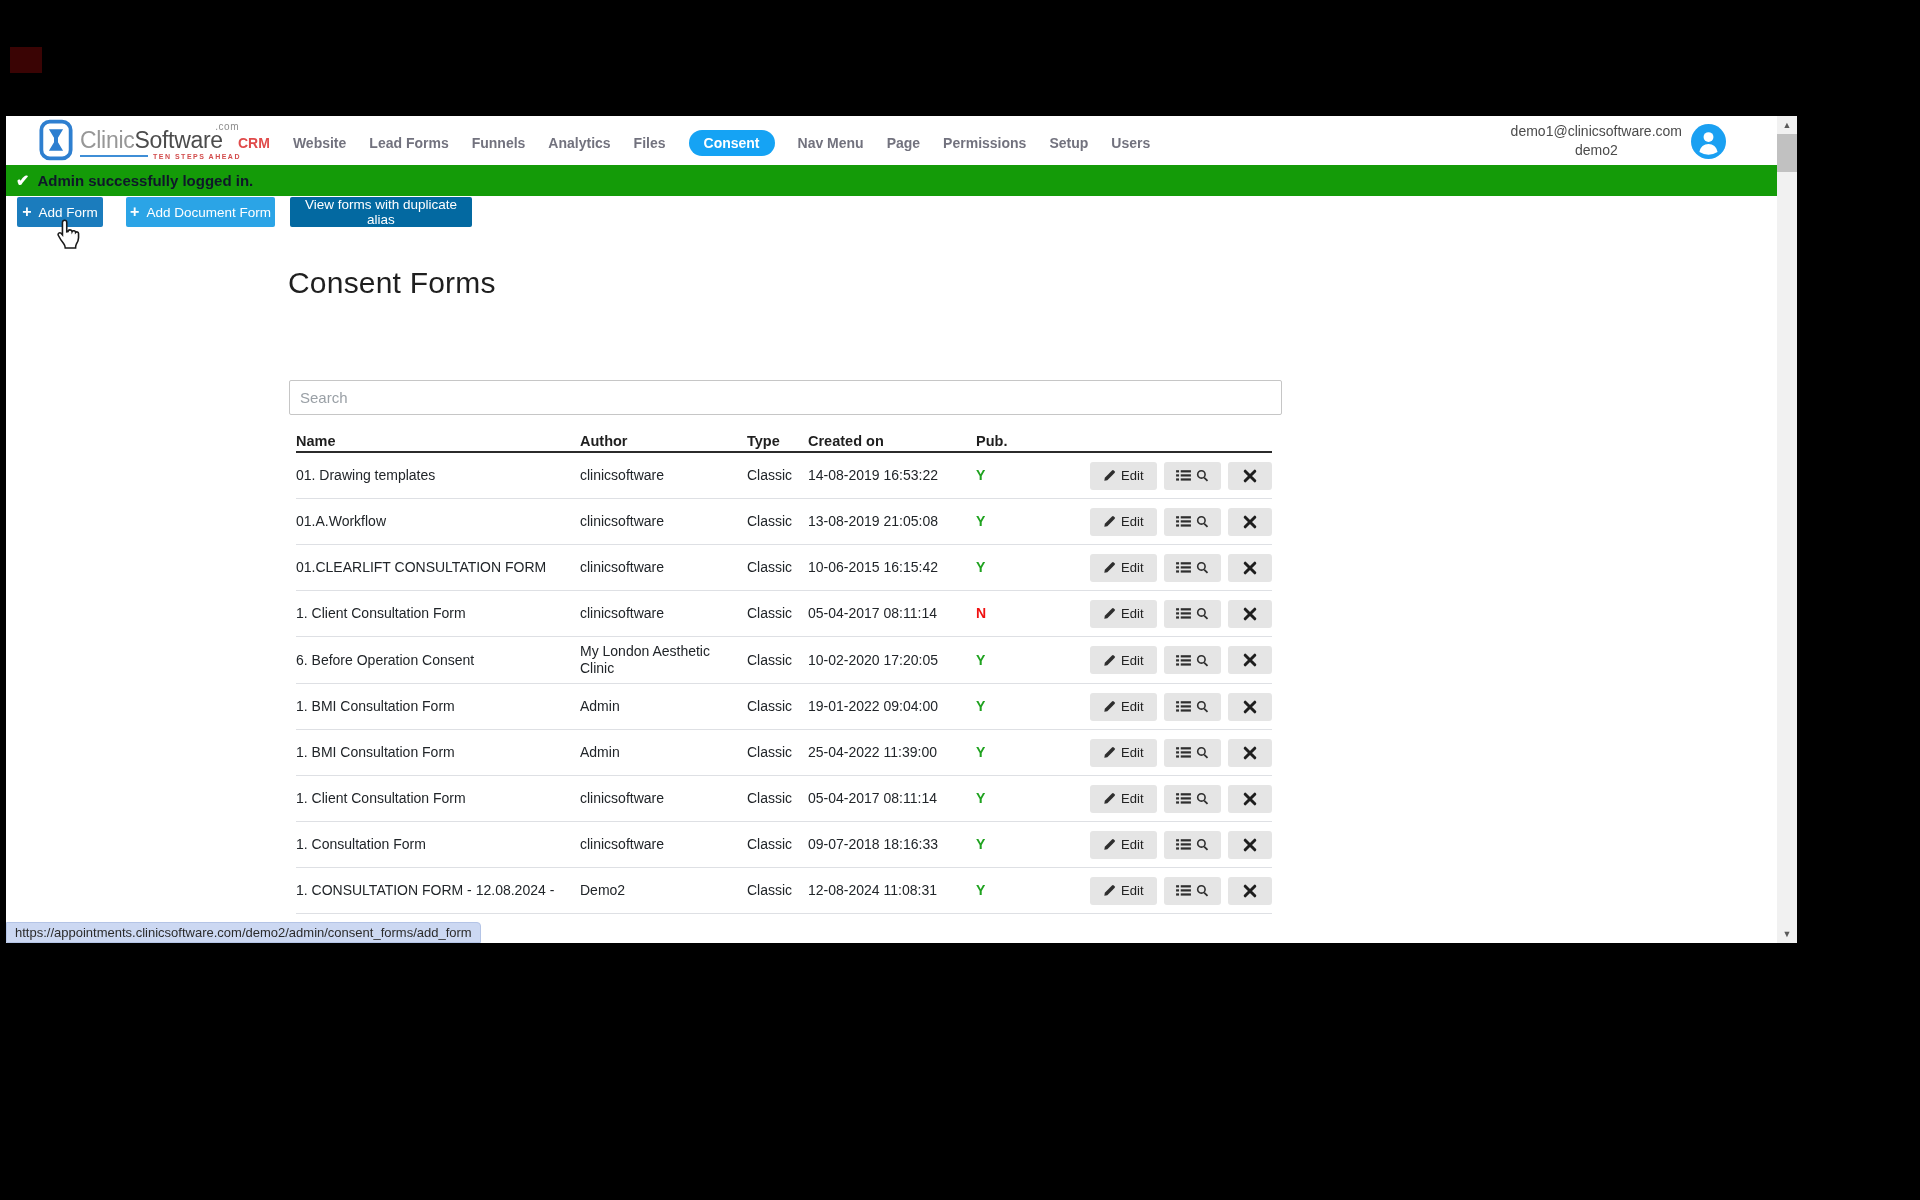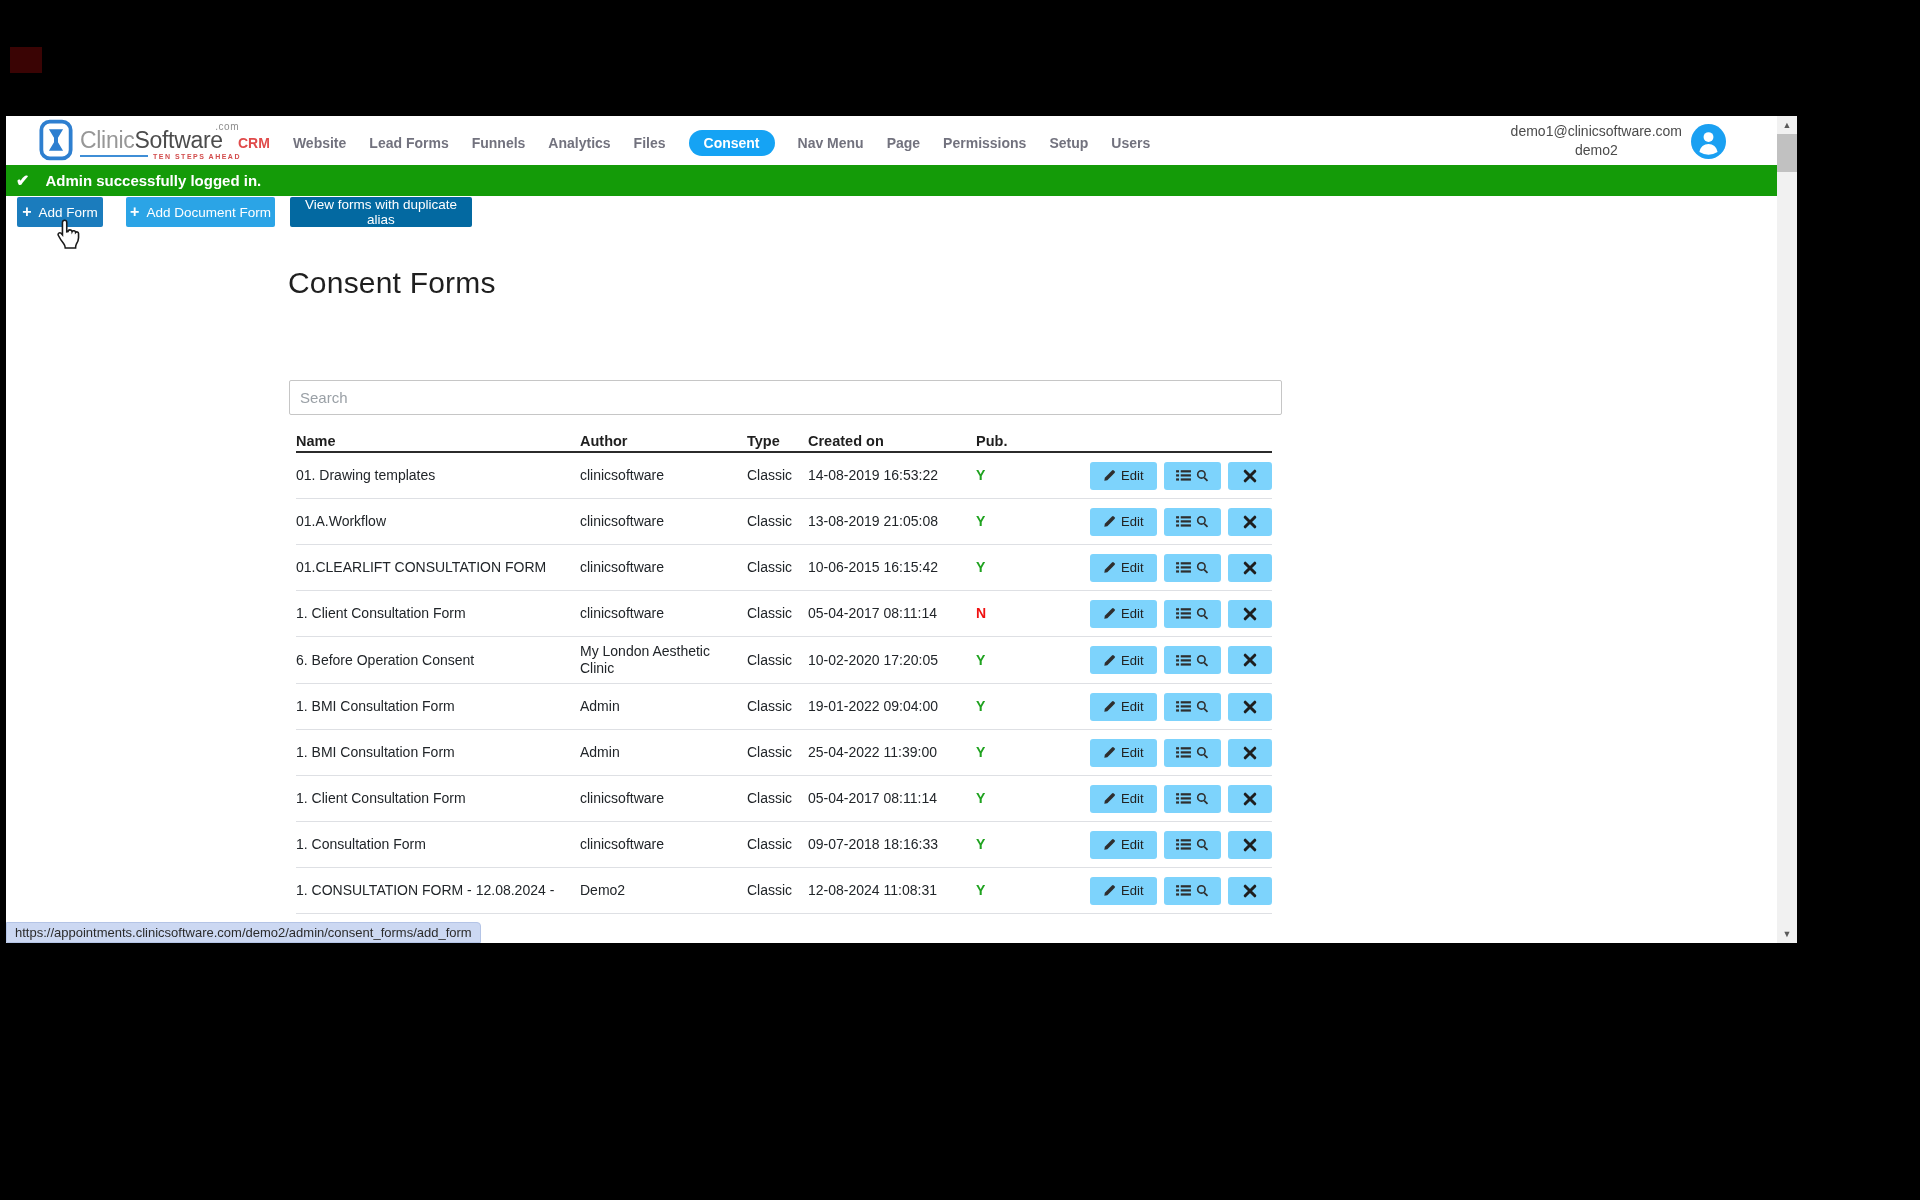--- a/index.html
+++ b/index.html
@@ -27,21 +27,21 @@
   .nav-item.red { color:#e04b4b; }
   .nav-item.active { background:#15a3f4; color:#fff; padding:5px 15px; border-radius:15px; }
 
   .account { position:absolute; right:51px; top:6px; display:flex; align-items:center; gap:9px; }
   .account-text { text-align:center; color:#4b4b4b; font-size:14px; line-height:19px; }
   .avatar { width:35px; height:35px; }
 
   
   .alert { position:absolute; left:0; top:49px; width:1771px; height:31px; background:#149b08; display:flex; align-items:center; padding-left:10px; gap:8px; }
   .alert .check { color:#fff; font-size:16px; font-weight:700; }
-  .alert .msg { color:#ffffff; font-size:15px; font-weight:600;margin-left:8px; }
+  .alert .msg { color:#0f172a; font-size:15px; font-weight:600; }
 
   
   .toolbar-btn { position:absolute; top:81px; height:30px; border:0; border-radius:2px; color:#fff; font-family:"Liberation Sans",sans-serif; font-size:13.5px; display:flex; align-items:center; justify-content:center; gap:7px; cursor:pointer; }
   .btn-add-form { left:11px; width:86px; background:#1b7cbd; }
   .btn-add-doc  { left:120px; width:149px; background:#2ba4e6; }
   .btn-view-dup { left:284px; width:182px; background:#0369a1; }
   .plus { font-size:16px; font-weight:800; line-height:1; }
 
   .cursor-hand { position:absolute; left:48px; top:102px; z-index:20; }
 
@@ -54,21 +54,21 @@
   .table { position:absolute; left:290px; top:317px; width:976px; }
   .tgrid { display:grid; grid-template-columns:284px 167px 61px 168px 114px 182px; }
   .thead { padding-bottom:2px; border-bottom:2px solid #2b2b2b; }
   .thead span { font-size:14.5px; font-weight:700; color:#1f1f1f; }
   .trow { min-height:46px; align-items:center; border-bottom:1px solid #dee0e4; padding:6px 0; }
   .tcell { font-size:14px; color:#212529; line-height:17px; padding-right:14px; }
   .pub { font-weight:700; }
   .pub.y { color:#1fa21f; }
   .pub.n { color:#f01111; }
   .actions { display:flex; gap:7px; align-items:center; }
-  .abtn { background:#7dd3fc; border:0; border-radius:3px; height:28px; display:flex; align-items:center; justify-content:center; gap:5px; font-family:"Liberation Sans",sans-serif; font-size:13px; color:#222; cursor:pointer; }
+  .abtn { background:#e5e5e5; border:0; border-radius:3px; height:28px; display:flex; align-items:center; justify-content:center; gap:5px; font-family:"Liberation Sans",sans-serif; font-size:13px; color:#222; cursor:pointer; }
   .abtn.edit { width:67px; }
   .abtn.list { width:58px; }
   .abtn.del  { width:44px; }
 
   
   .status-url { position:absolute; left:0; top:806px; height:21px; background:#ccd8f2; border:1px solid #b4c4e6; border-top-right-radius:4px; display:flex; align-items:center; padding:0 8px; font-size:13px; color:#2b2b2b; white-space:nowrap; }
 
   
   .scrollbar { position:absolute; right:0; top:0; width:20px; height:827px; background:#f1f1f1; }
   .sb-arrow { position:absolute; left:0; width:20px; height:18px; display:flex; align-items:center; justify-content:center; color:#5a5a5a; font-size:9px; }

